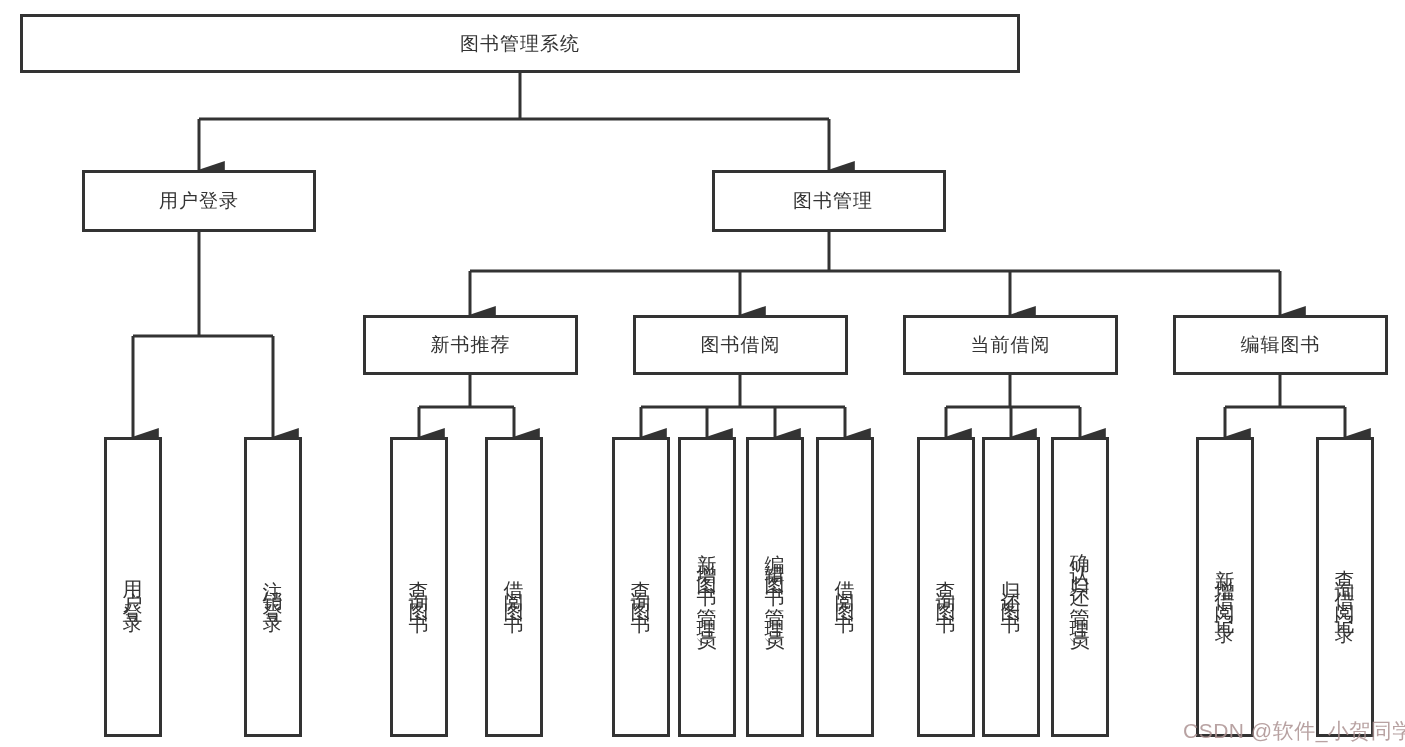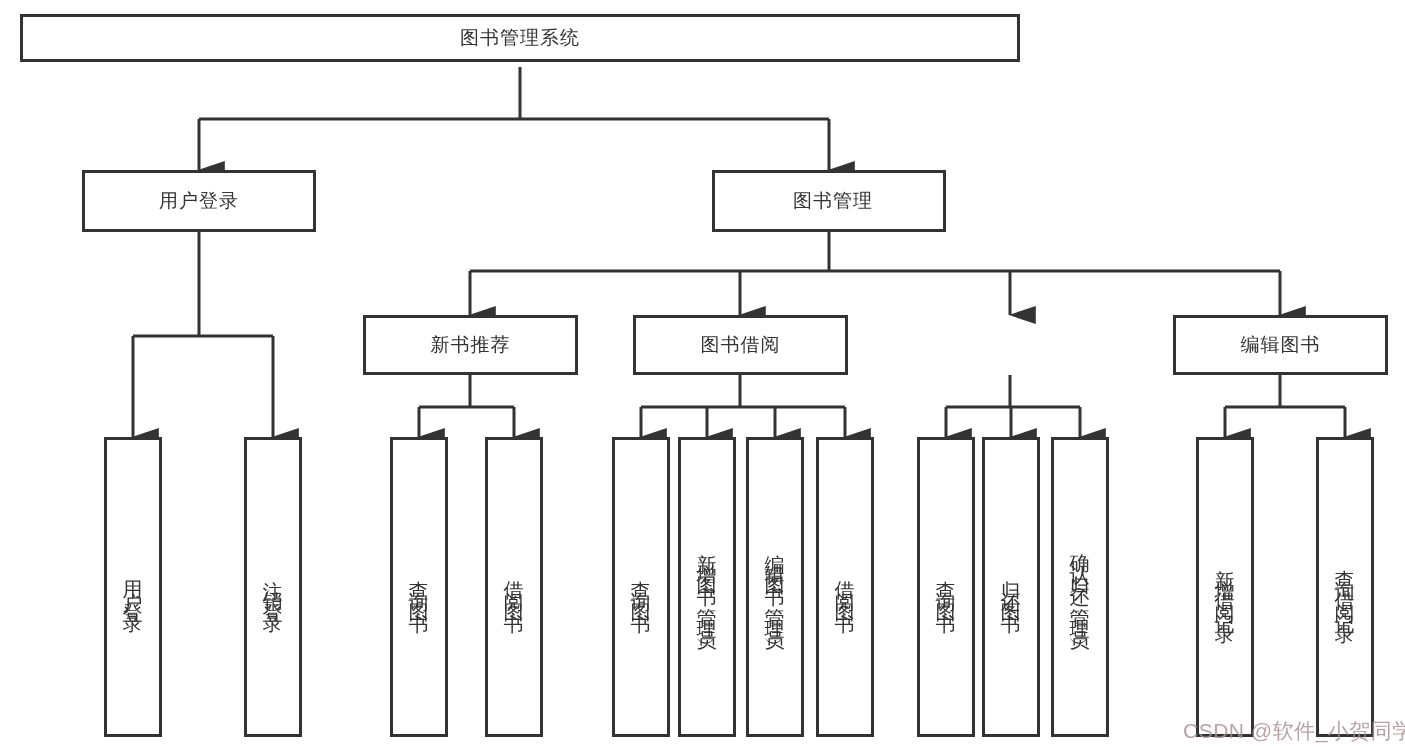--- a/index.html
+++ b/index.html
@@ -44,21 +44,21 @@
     font-size: 20px;
   }
   .leaf .vlabel {
     writing-mode: vertical-rl;
     text-orientation: mixed;
     letter-spacing: 11px;
     line-height: 1;
     max-height: 286px;
   }
   
-  .n-root  { left: 20px;   top: 14px;  width: 1000px; height: 48px; font-family: Liberation Serif, serif; }
+  .n-root  { left: 20px;   top: 14px;  width: 1000px; height: 59px; font-family: Liberation Serif, serif; }
   
   .n-l2    { height: 62px; width: 234px; top: 170px; }
   .n-user-login   { left: 82px; }
   .n-book-mgmt    { left: 712px; padding-left: 8px; }
   
   .n-l3    { height: 60px; width: 215px; top: 315px; }
   .n-new-book-rec   { left: 363px; }
   .n-book-borrow    { left: 633px; }
   .n-current-borrow { left: 903px; }
   .n-borrow-records { left: 1173px; }
@@ -151,20 +151,23 @@
   <div class="box n-l2 n-book-mgmt">
     <span class="hlabel">图书管理</span>
   </div>
 
   <div class="box n-l3 n-book-borrow">
     <span class="hlabel">图书借阅</span>
   </div>
   <div class="box n-l3 n-new-book-rec">
     <span class="hlabel">新书推荐</span>
   </div>
+  <div class="box n-l3 n-current-borrow">
+    <span class="hlabel">当前借阅</span>
+  </div>
   <div class="box n-l3 n-borrow-records">
     <span class="hlabel">编辑图书</span>
   </div>
 
   <div class="box leaf n-leaf-user-login">
     <span class="vlabel">用户登录</span>
   </div>
   <div class="box leaf n-leaf-logout">
     <span class="vlabel">注销登录</span>
   </div>

